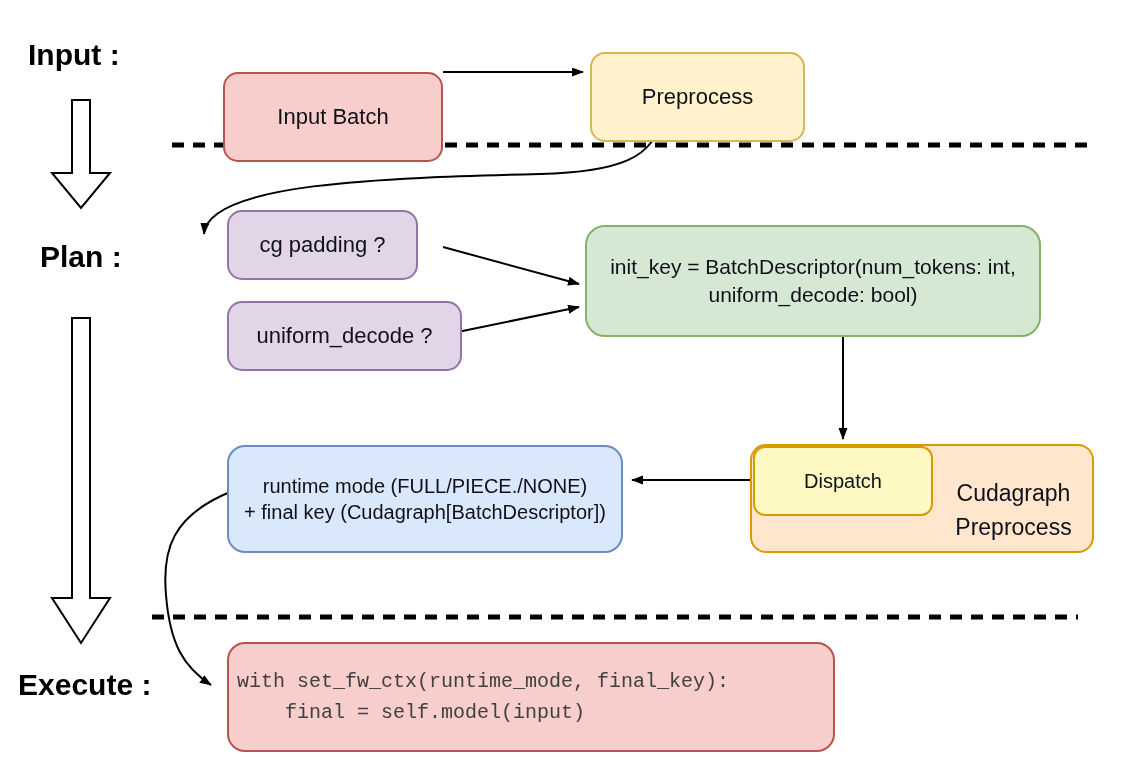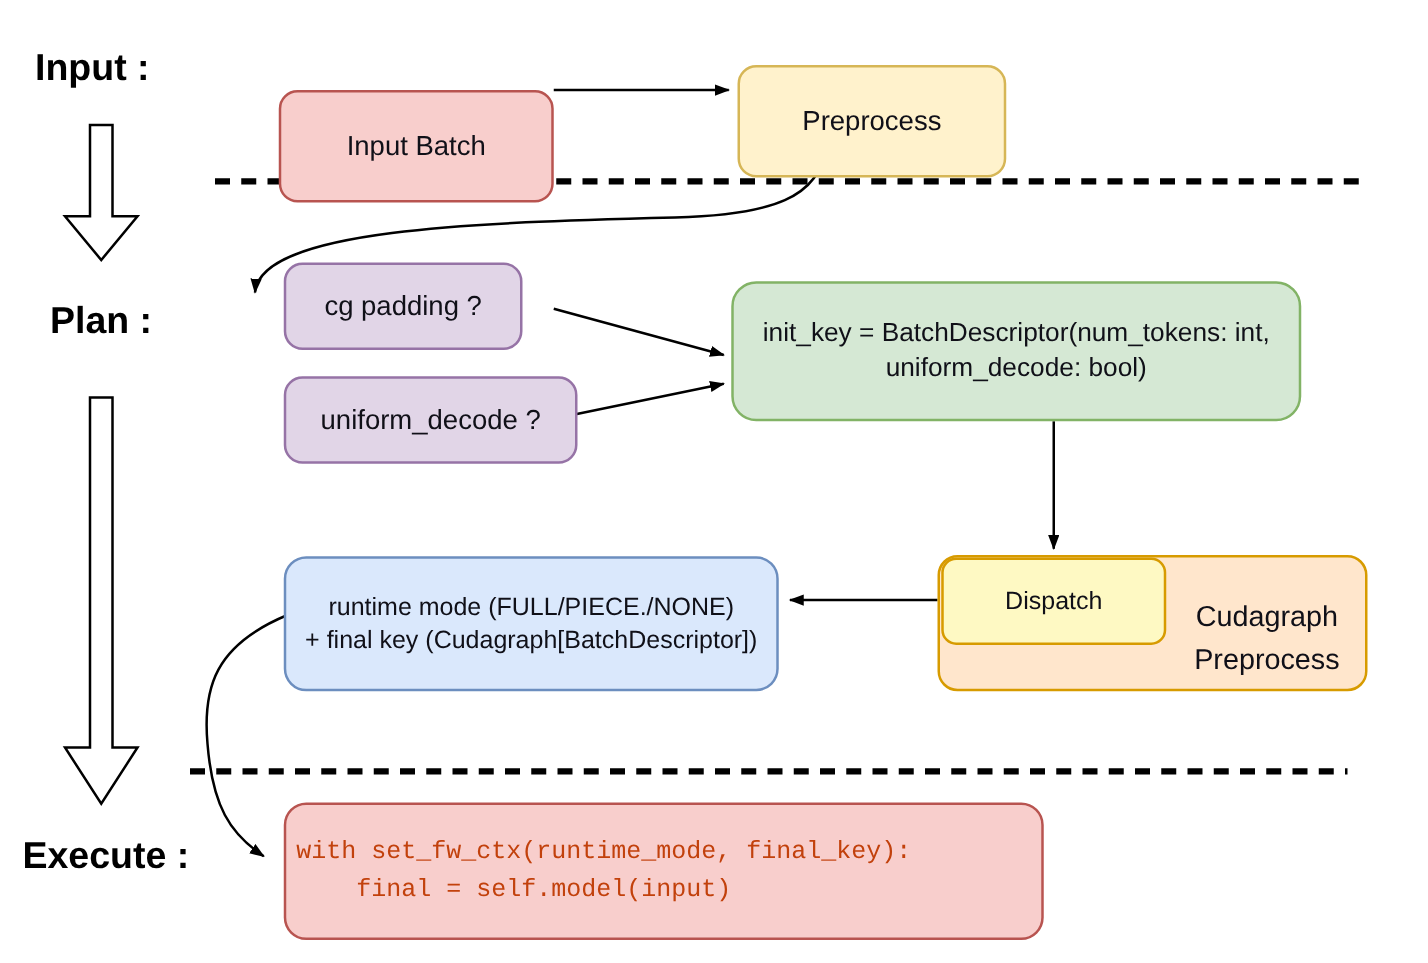--- a/index.html
+++ b/index.html
@@ -42,21 +42,21 @@
   .fs21{font-size:21px;}
   .fs20{font-size:20px;}
   .code-node{
     align-items:flex-start;
     justify-content:center;
     text-align:left;
     padding-left:8px;
     font-family:"Liberation Mono","DejaVu Sans Mono",monospace;
     font-size:20px;
     line-height:1.55;
-    color:#c2410c;
+    color:#404040;
   }
   .code-line{white-space:pre;}
   .cuda-label{
     position:absolute;
     display:flex;
     flex-direction:column;
     align-items:center;
     justify-content:center;
     text-align:center;
     font-size:23px;

